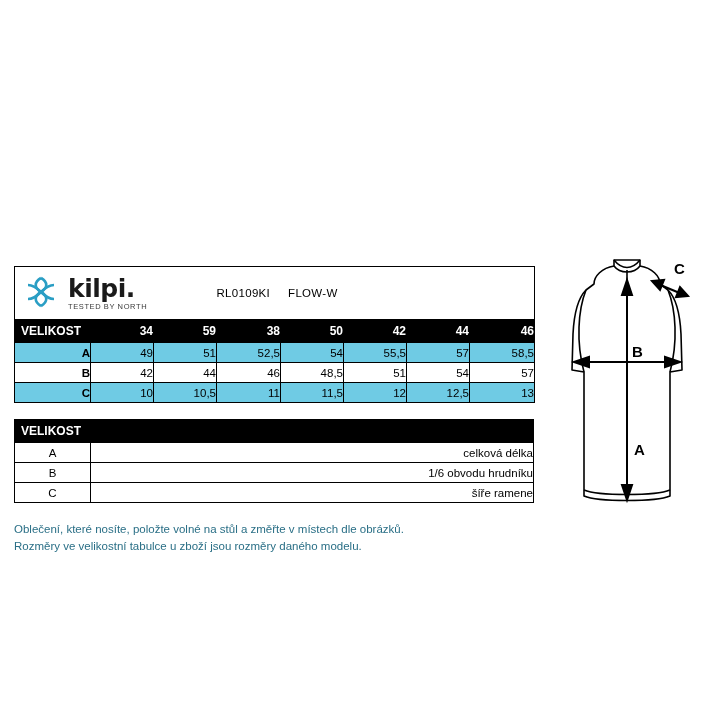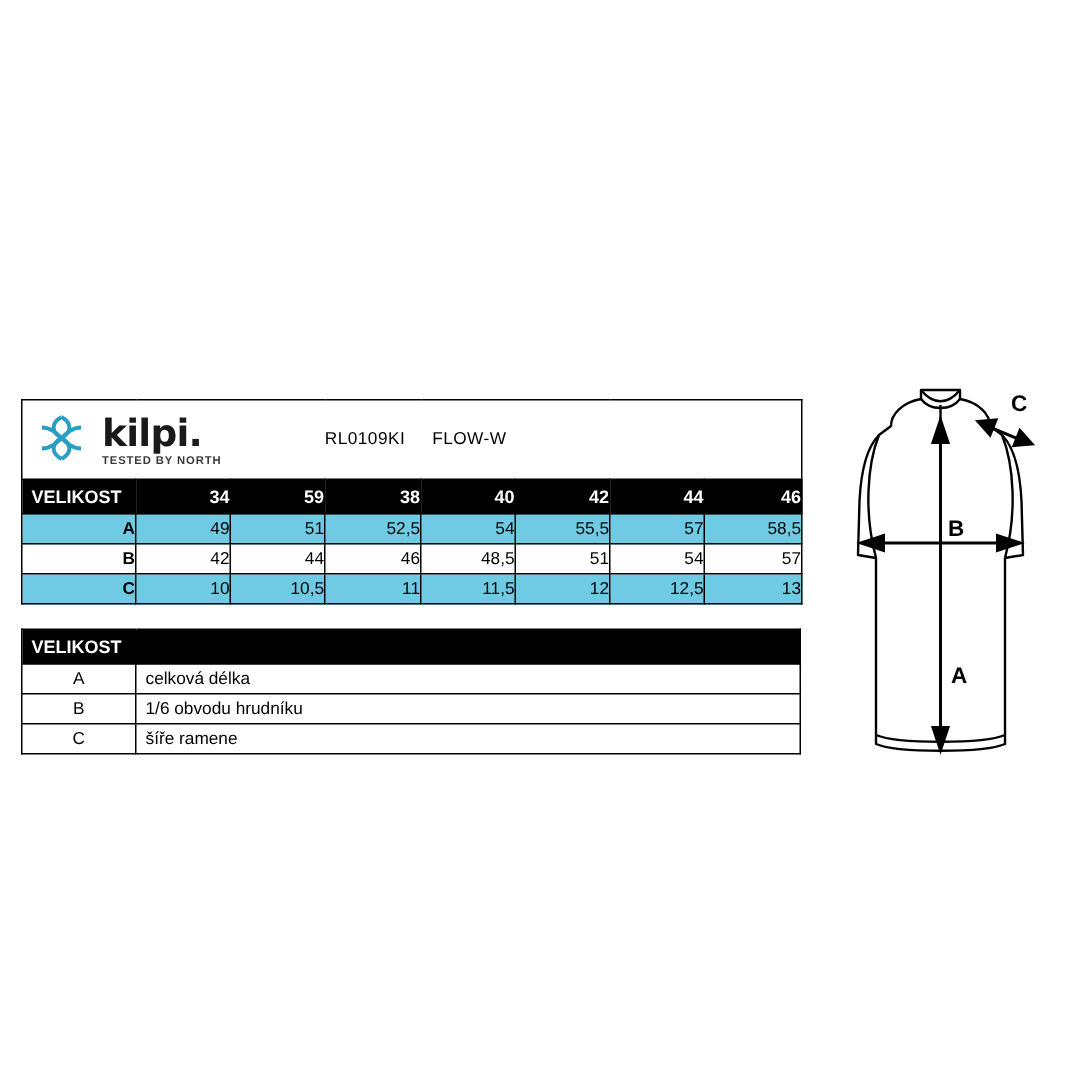--- a/index.html
+++ b/index.html
@@ -73,21 +73,21 @@
     font-weight: bold;
     color: #1a1a1a;
     letter-spacing: -0.5px;
     font-family: "DejaVu Sans", sans-serif;
   }
   .brand-sub {
     font-size: 7.5px;
     letter-spacing: 0.6px;
     color: #3a3a3a;
     margin-top: 2px;
-    font-weight: bold;
+    font-weight: normal;
   }
   .model-cell {
     text-align: left !important;
     vertical-align: middle;
     font-weight: normal;
     font-size: 12.5px;
     letter-spacing: 0.3px;
   }
   .model-cell .gap {
     display: inline-block;
@@ -133,21 +133,21 @@
     background: #000;
     color: #fff;
     font-weight: bold;
     font-size: 12px;
     height: 20px;
     text-align: left;
     padding-left: 6px;
     border-color: #000;
   }
   .legend-table td.desc {
-    text-align: left;
+    text-align: right;
     padding-left: 6px;
   }
   .legend-table td.key {
     font-weight: normal;
   }
 
   
   .notes {
     margin-top: 18px;
     color: #2a6f86;
@@ -212,21 +212,21 @@
           <td class="model-cell" colspan="5">
             <span>RL0109KI</span><span class="gap"></span><span>FLOW-W</span>
           </td>
         </tr>
 
         <tr class="hdr-row">
           <td class="first">VELIKOST</td>
           <td>34</td>
           <td>59</td>
           <td>38</td>
-          <td>40</td>
+          <td>50</td>
           <td>42</td>
           <td>44</td>
           <td>46</td>
         </tr>
 
         <tr class="cyan-row">
           <td class="rowlabel">A</td>
           <td>49</td>
           <td>51</td>
           <td>52,5</td>
@@ -277,20 +277,24 @@
           <td class="key">B</td>
           <td class="desc">1/6 obvodu hrudníku</td>
         </tr>
         <tr>
           <td class="key">C</td>
           <td class="desc">šíře ramene</td>
         </tr>
       </tbody>
     </table>
 
+    <div class="notes">
+      <div>Oblečení, které nosíte, položte volné na stůl a změřte v místech dle obrázků.</div>
+      <div>Rozměry ve velikostní tabulce u zboží jsou rozměry daného modelu.</div>
+    </div>
   </div>
 
   <div class="vest-area">
     <svg width="180" height="290" viewBox="0 0 180 290" aria-hidden="true">
       <g fill="none" stroke="#000" stroke-width="1.6" stroke-linejoin="round">
 
         <path d="M58 34
                  C58 26 66 18 78 16
                  L78 10 L104 10 L104 16
                  C116 18 124 26 124 34

